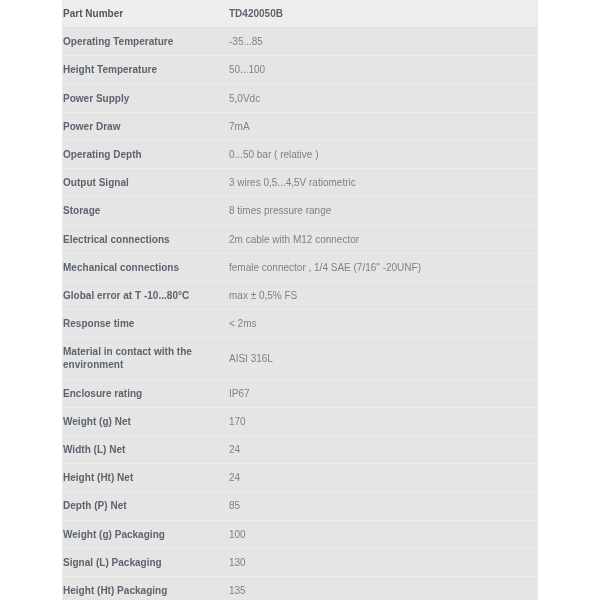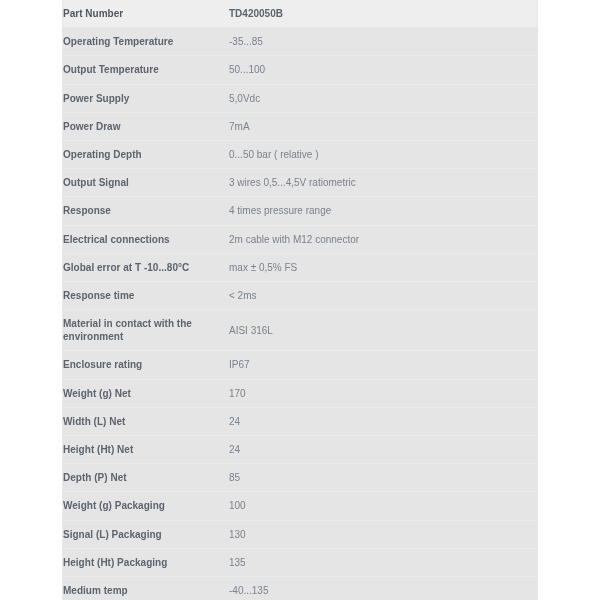--- a/index.html
+++ b/index.html
@@ -86,46 +86,50 @@
       <tbody>
           <tr class="highlight">
             <td class="spec-label">Part Number</td>
             <td class="spec-value">TD420050B</td>
           </tr>
           <tr>
             <td class="spec-label">Operating Temperature</td>
             <td class="spec-value">-35...85</td>
           </tr>
           <tr>
-            <td class="spec-label">Output Temperature</td>
+            <td class="spec-label">Height Temperature</td>
             <td class="spec-value">50...100</td>
           </tr>
           <tr>
             <td class="spec-label">Power Supply</td>
             <td class="spec-value">5,0Vdc</td>
           </tr>
           <tr>
             <td class="spec-label">Power Draw</td>
             <td class="spec-value">7mA</td>
           </tr>
           <tr>
             <td class="spec-label">Operating Depth</td>
             <td class="spec-value">0...50 bar ( relative )</td>
           </tr>
           <tr>
             <td class="spec-label">Output Signal</td>
             <td class="spec-value">3 wires 0,5...4,5V ratiometric</td>
           </tr>
           <tr>
-            <td class="spec-label">Response</td>
-            <td class="spec-value">4 times pressure range</td>
+            <td class="spec-label">Storage</td>
+            <td class="spec-value">8 times pressure range</td>
           </tr>
           <tr>
             <td class="spec-label">Electrical connections</td>
             <td class="spec-value">2m cable with M12 connector</td>
+          </tr>
+          <tr>
+            <td class="spec-label">Mechanical connections</td>
+            <td class="spec-value">female connector , 1/4 SAE (7/16" -20UNF)</td>
           </tr>
           <tr>
             <td class="spec-label">Global error at T -10...80°C</td>
             <td class="spec-value">max ± 0,5% FS</td>
           </tr>
           <tr>
             <td class="spec-label">Response time</td>
             <td class="spec-value">&lt; 2ms</td>
           </tr>
           <tr>

